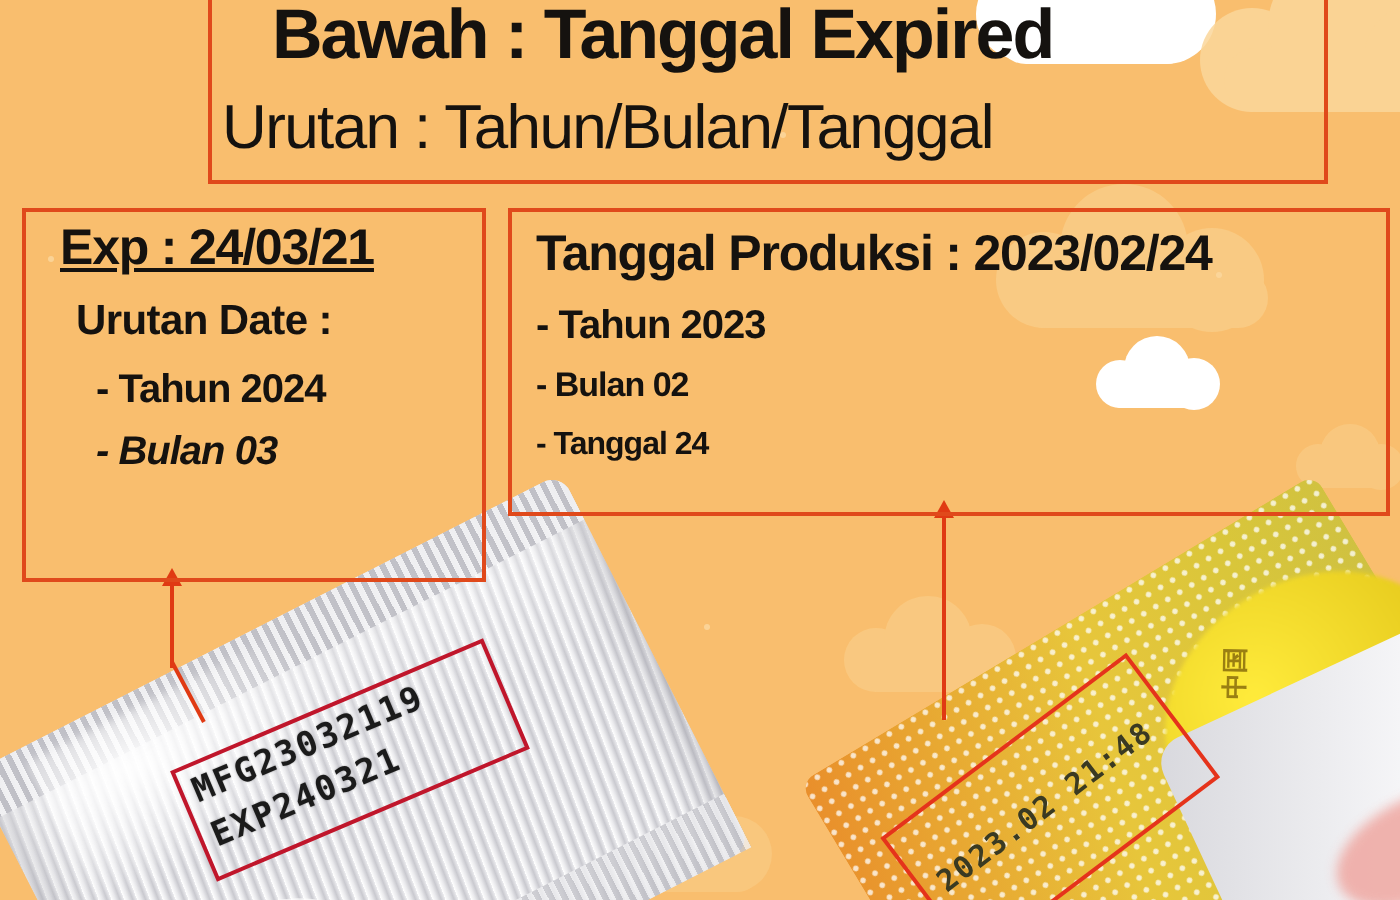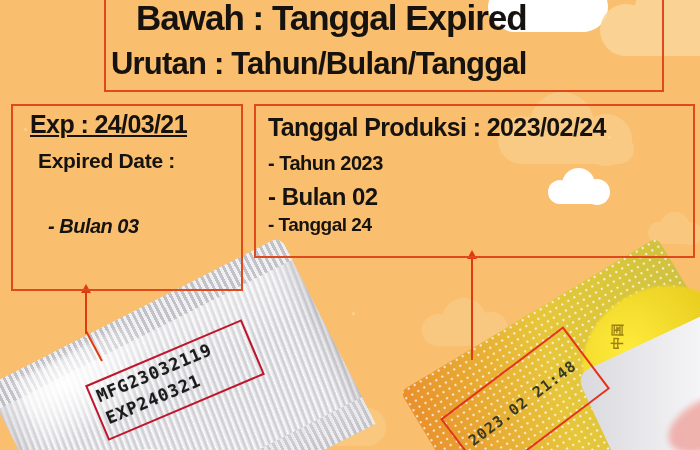--- a/index.html
+++ b/index.html
@@ -121,32 +121,32 @@
   .box{position:absolute;border:2px solid #E0491B;background:transparent;}
 
   .box-top{left:104px;top:-10px;width:556px;height:98px;}
   .box-left{left:11px;top:104px;width:228px;height:183px;}
   .box-right{left:254px;top:104px;width:437px;height:150px;}
 
   .t{position:absolute;color:#15120F;font-weight:700;white-space:nowrap;
      font-family:"Liberation Sans","DejaVu Sans",sans-serif;letter-spacing:-.5px;}
 
   .title1{left:136px;top:-2px;font-size:35px;letter-spacing:-1px;}
-  .title2{left:111px;top:46px;font-size:31px;font-weight:700;letter-spacing:-.8px;}
+  .title2{left:111px;top:46px;font-size:31px;font-weight:400;letter-spacing:-.8px;}
 
   .l1{left:30px;top:110px;font-size:25px;letter-spacing:-.6px;text-decoration:underline;}
   .l2{left:38px;top:149px;font-size:21px;letter-spacing:-.3px;}
   .l3{left:48px;top:184px;font-size:20px;}
   .l4{left:48px;top:215px;font-size:20px;font-style:italic;}
   .l5{left:48px;top:246px;font-size:20px;}
 
   .r1{left:268px;top:113px;font-size:25px;letter-spacing:-.6px;}
   .r2{left:268px;top:152px;font-size:20px;}
-  .r3{left:268px;top:183px;font-size:24px;}
-  .r4{left:268px;top:214px;font-size:19px;}
+  .r3{left:268px;top:183px;font-size:17px;}
+  .r4{left:268px;top:214px;font-size:16px;}
 </style>
 </head>
 <body>
 
 <div id="stage">
 
   <div class="bg-layer">
 
     <div class="cloud w" style="left:488px;top:-38px;width:120px;height:70px;">
       <i style="left:0;top:22px;width:46px;height:46px;"></i>
@@ -243,21 +243,22 @@
   <div class="arrow-head" style="left:467px;top:250px;"></div>
 
   <div class="box box-top"></div>
   <div class="box box-left"></div>
   <div class="box box-right"></div>
 
   <div class="t title1">Bawah : Tanggal Expired</div>
   <div class="t title2">Urutan : Tahun/Bulan/Tanggal</div>
 
   <div class="t l1">Exp : 24/03/21</div>
-  <div class="t l2">Expired Date :</div>
+  <div class="t l2">Urutan Date :</div>
+  <div class="t l3">- Tahun 2024</div>
   <div class="t l4">- Bulan  03</div>
 
   <div class="t r1">Tanggal Produksi : 2023/02/24</div>
   <div class="t r2">- Tahun 2023</div>
   <div class="t r3">- Bulan 02</div>
   <div class="t r4">- Tanggal 24</div>
 
 </div>
 
 </body></html>

